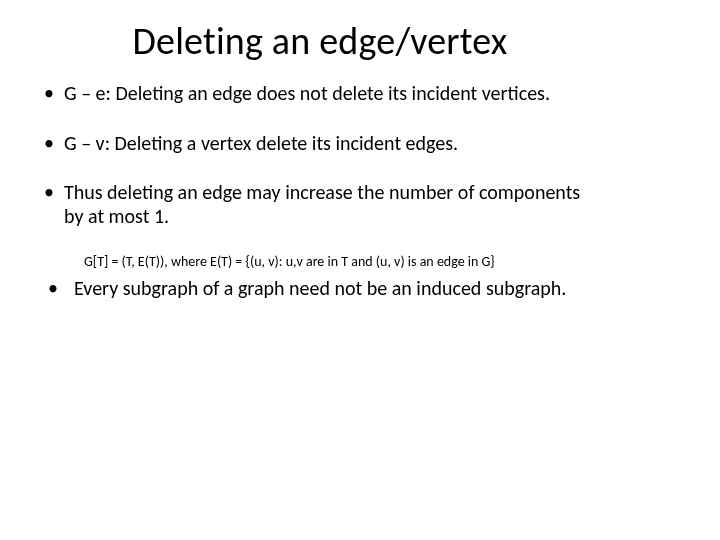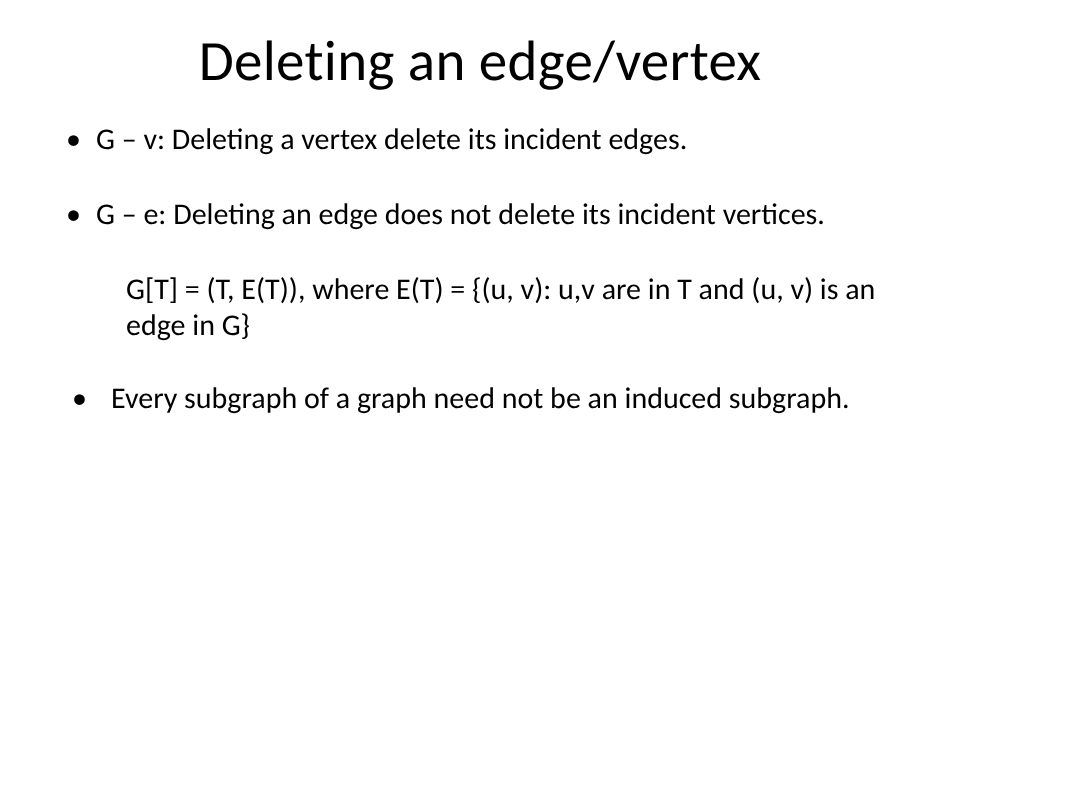--- a/index.html
+++ b/index.html
@@ -40,41 +40,42 @@
     content: "•";
     position: absolute;
     left: 4px;
     top: 0;
     font-size: 20px;
   }
   ul.bullets > li.tight {
     margin-bottom: 10px;
   }
   .formula {
-    font-size: 20px;
-    margin: 6px 0 26px 44px;
+    font-size: 14px;
+    margin: 6px 0 6px 44px;
     line-height: 1.2;
   }
   ul.bullets > li.last {
     margin-bottom: 12px;
     padding-left: 34px;
   }
   ul.bullets > li.last::before {
     left: 8px;
   }
 </style>
 </head>
 <body>
 
 <div class="slide">
   <h1 class="title">Deleting an edge/vertex</h1>
 
   <ul class="bullets">
+    <li>G – e: Deleting an edge does not delete its incident vertices.</li>
     <li>G – v: Deleting a vertex delete its incident edges.</li>
-    <li>G – e: Deleting an edge does not delete its incident vertices.</li>
+    <li>Thus deleting an edge may increase the number of components by at most 1.</li>
   </ul>
 
   <div class="formula">G[T] = (T, E(T)), where E(T) = {(u, v): u,v are in T and  (u, v) is an edge in G}</div>
 
   <ul class="bullets">
     <li class="last">Every subgraph of a graph need not be an induced subgraph.</li>
   </ul>
 </div>
 
 </body></html>

